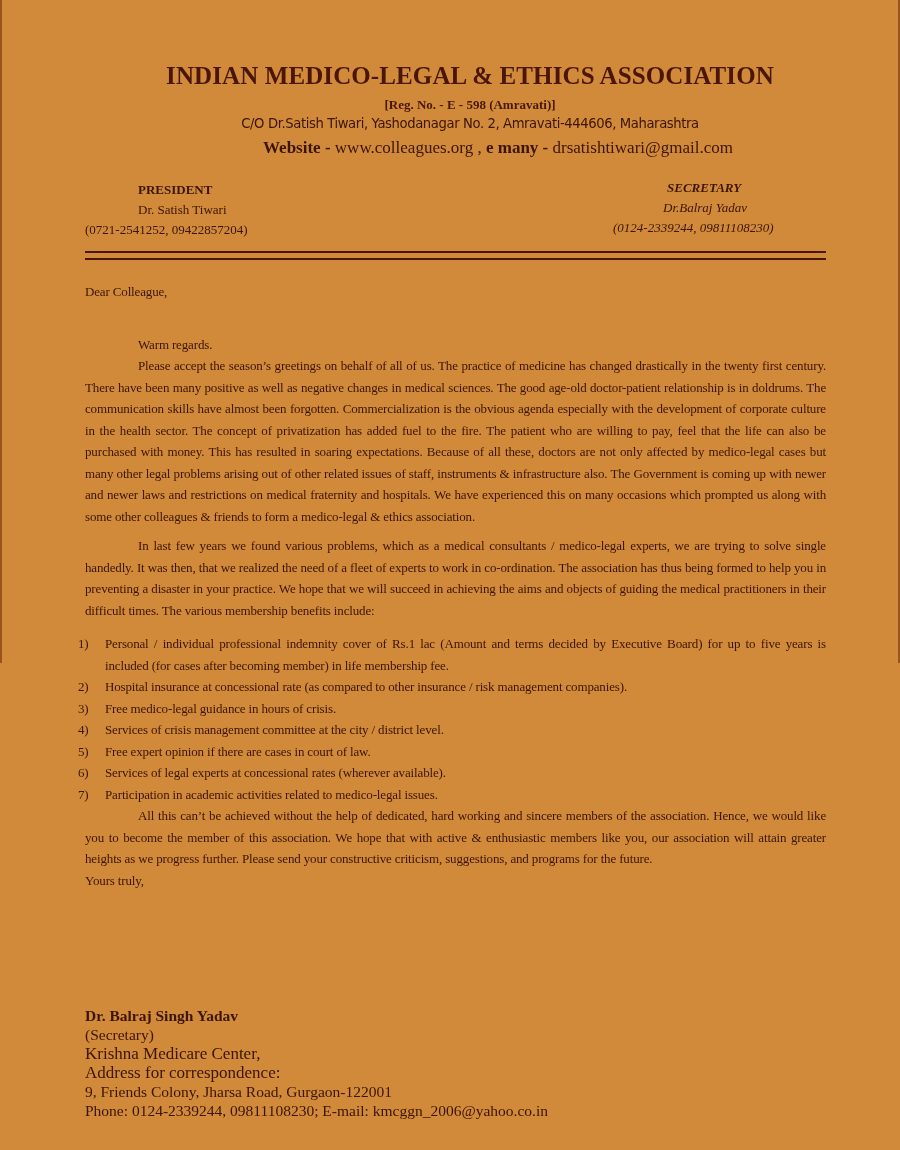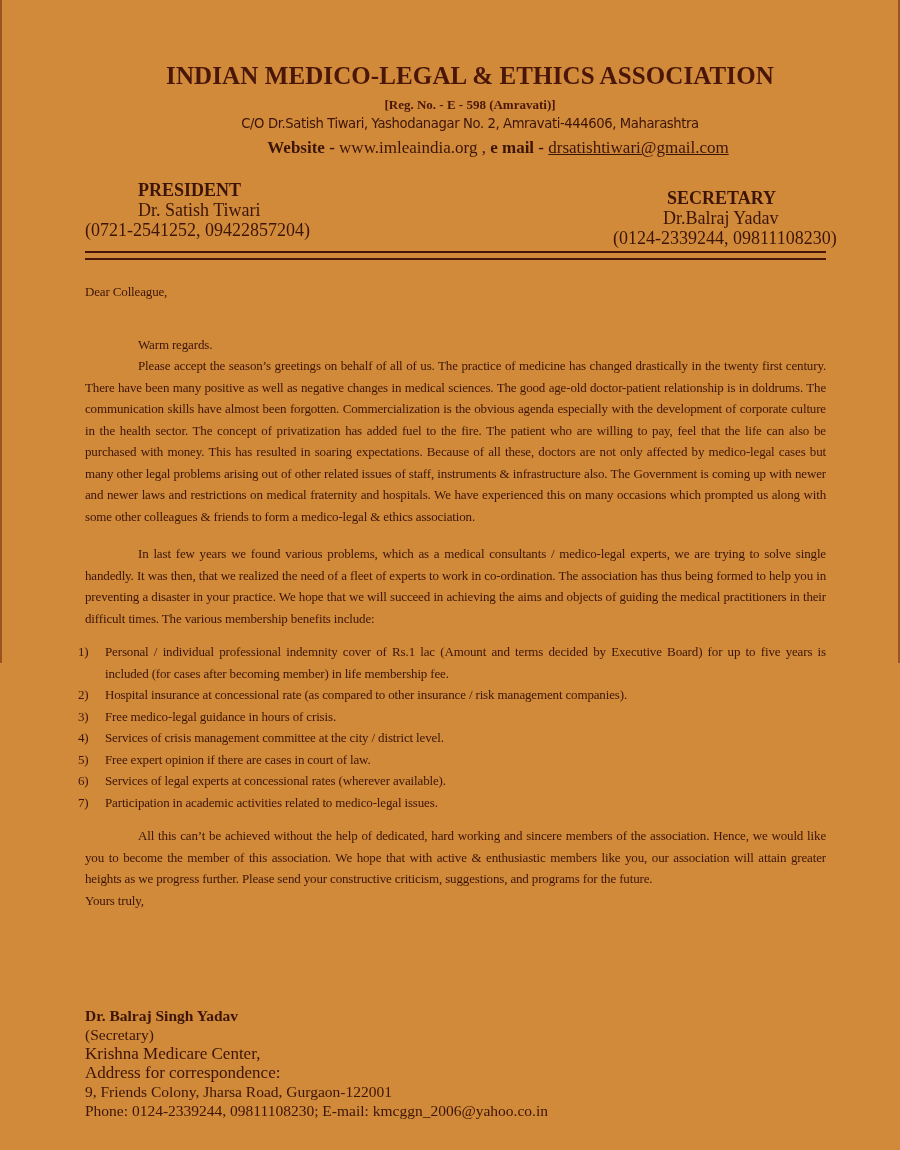--- a/index.html
+++ b/index.html
@@ -29,68 +29,68 @@
     .care-of {
       position: absolute; left: 0; width: 940px; top: 116px; text-align: center;
       font-family: "DejaVu Sans", sans-serif; font-size: 13.2px; color: #3d1408;
       letter-spacing: -0.4px;
     }
     .web-line {
       position: absolute; left: 0; width: 996px; top: 138px; text-align: center;
       font-size: 17px; color: #3d1408;
     }
     .web-line b { font-weight: bold; }
-    .web-line .link { text-decoration: underline; }
+    .web-line .link { }
 
-    .officer { position: absolute; font-size: 18px; line-height: 20px; }
+    .officer { position: absolute; font-size: 13px; line-height: 20px; }
     .officer .role { font-weight: bold; }
     .president { left: 85px; top: 180px; }
     .president .role, .president .name { padding-left: 53px; }
-    .secretary { left: 613px; top: 188px; }
+    .secretary { left: 613px; top: 178px; font-style: italic; }
     .secretary .role { padding-left: 54px; }
     .secretary .name { padding-left: 50px; }
 
     .rule { position: absolute; left: 85px; width: 741px; height: 2px; background: #4a1608; }
     .rule1 { top: 251px; }
     .rule2 { top: 258px; }
 
     .body-text {
       position: absolute; left: 85px; width: 741px; top: 281px;
       font-size: 13px; line-height: 21.5px; text-align: justify;
       font-family: "Liberation Serif", serif; letter-spacing: -0.15px;
     }
     .indent1 { padding-left: 53px; margin-top: 31px; }
     .para { text-indent: 53px; }
-    .para2 { margin-top: 16px; }
+    .para2 { margin-top: 8px; }
     .benefits { margin-top: 12px; list-style: none; }
     .benefits li { display: flex; }
     .benefits .num { width: 27px; flex: none; margin-left: -7px; }
     .benefits .txt { flex: 1; text-align: justify; font-family: Liberation Serif, serif; }
-    .para3 { margin-top: 12px; }
+    .para3 { }
     .closing { }
 
     .signature { position: absolute; left: 85px; top: 1006px; font-size: 15.5px; line-height: 19px; }
     .signature .signer { font-weight: bold; }
     .signature .big { font-size: 17px; }
     .signature .link { }
   </style>
 </head>
 <body>
 
 <div class="edge-left"></div>
 <div class="edge-right"></div>
 
 <header class="letterhead">
   <div class="org-name">INDIAN MEDICO-LEGAL &amp; ETHICS ASSOCIATION</div>
   <div class="reg-no">[Reg. No. - E - 598 (Amravati)]</div>
   <div class="care-of">C/O Dr.Satish Tiwari, Yashodanagar No. 2, Amravati-444606, Maharashtra</div>
   <div class="web-line">
     <b>Website -</b>
-    <span>www.imleaindia.org</span><span> </span><span>,</span>
-    <b>e mail -</b>
+    <span>www.colleagues.org</span><span> </span><span>,</span>
+    <b>e many -</b>
     <span class="link">drsatishtiwari@gmail.com</span>
   </div>
 
   <div class="officer president">
     <div class="role">PRESIDENT</div>
     <div class="name">Dr. Satish Tiwari</div>
     <div class="phones">(0721-2541252, 09422857204)</div>
   </div>
   <div class="officer secretary">
     <div class="role">SECRETARY</div>

